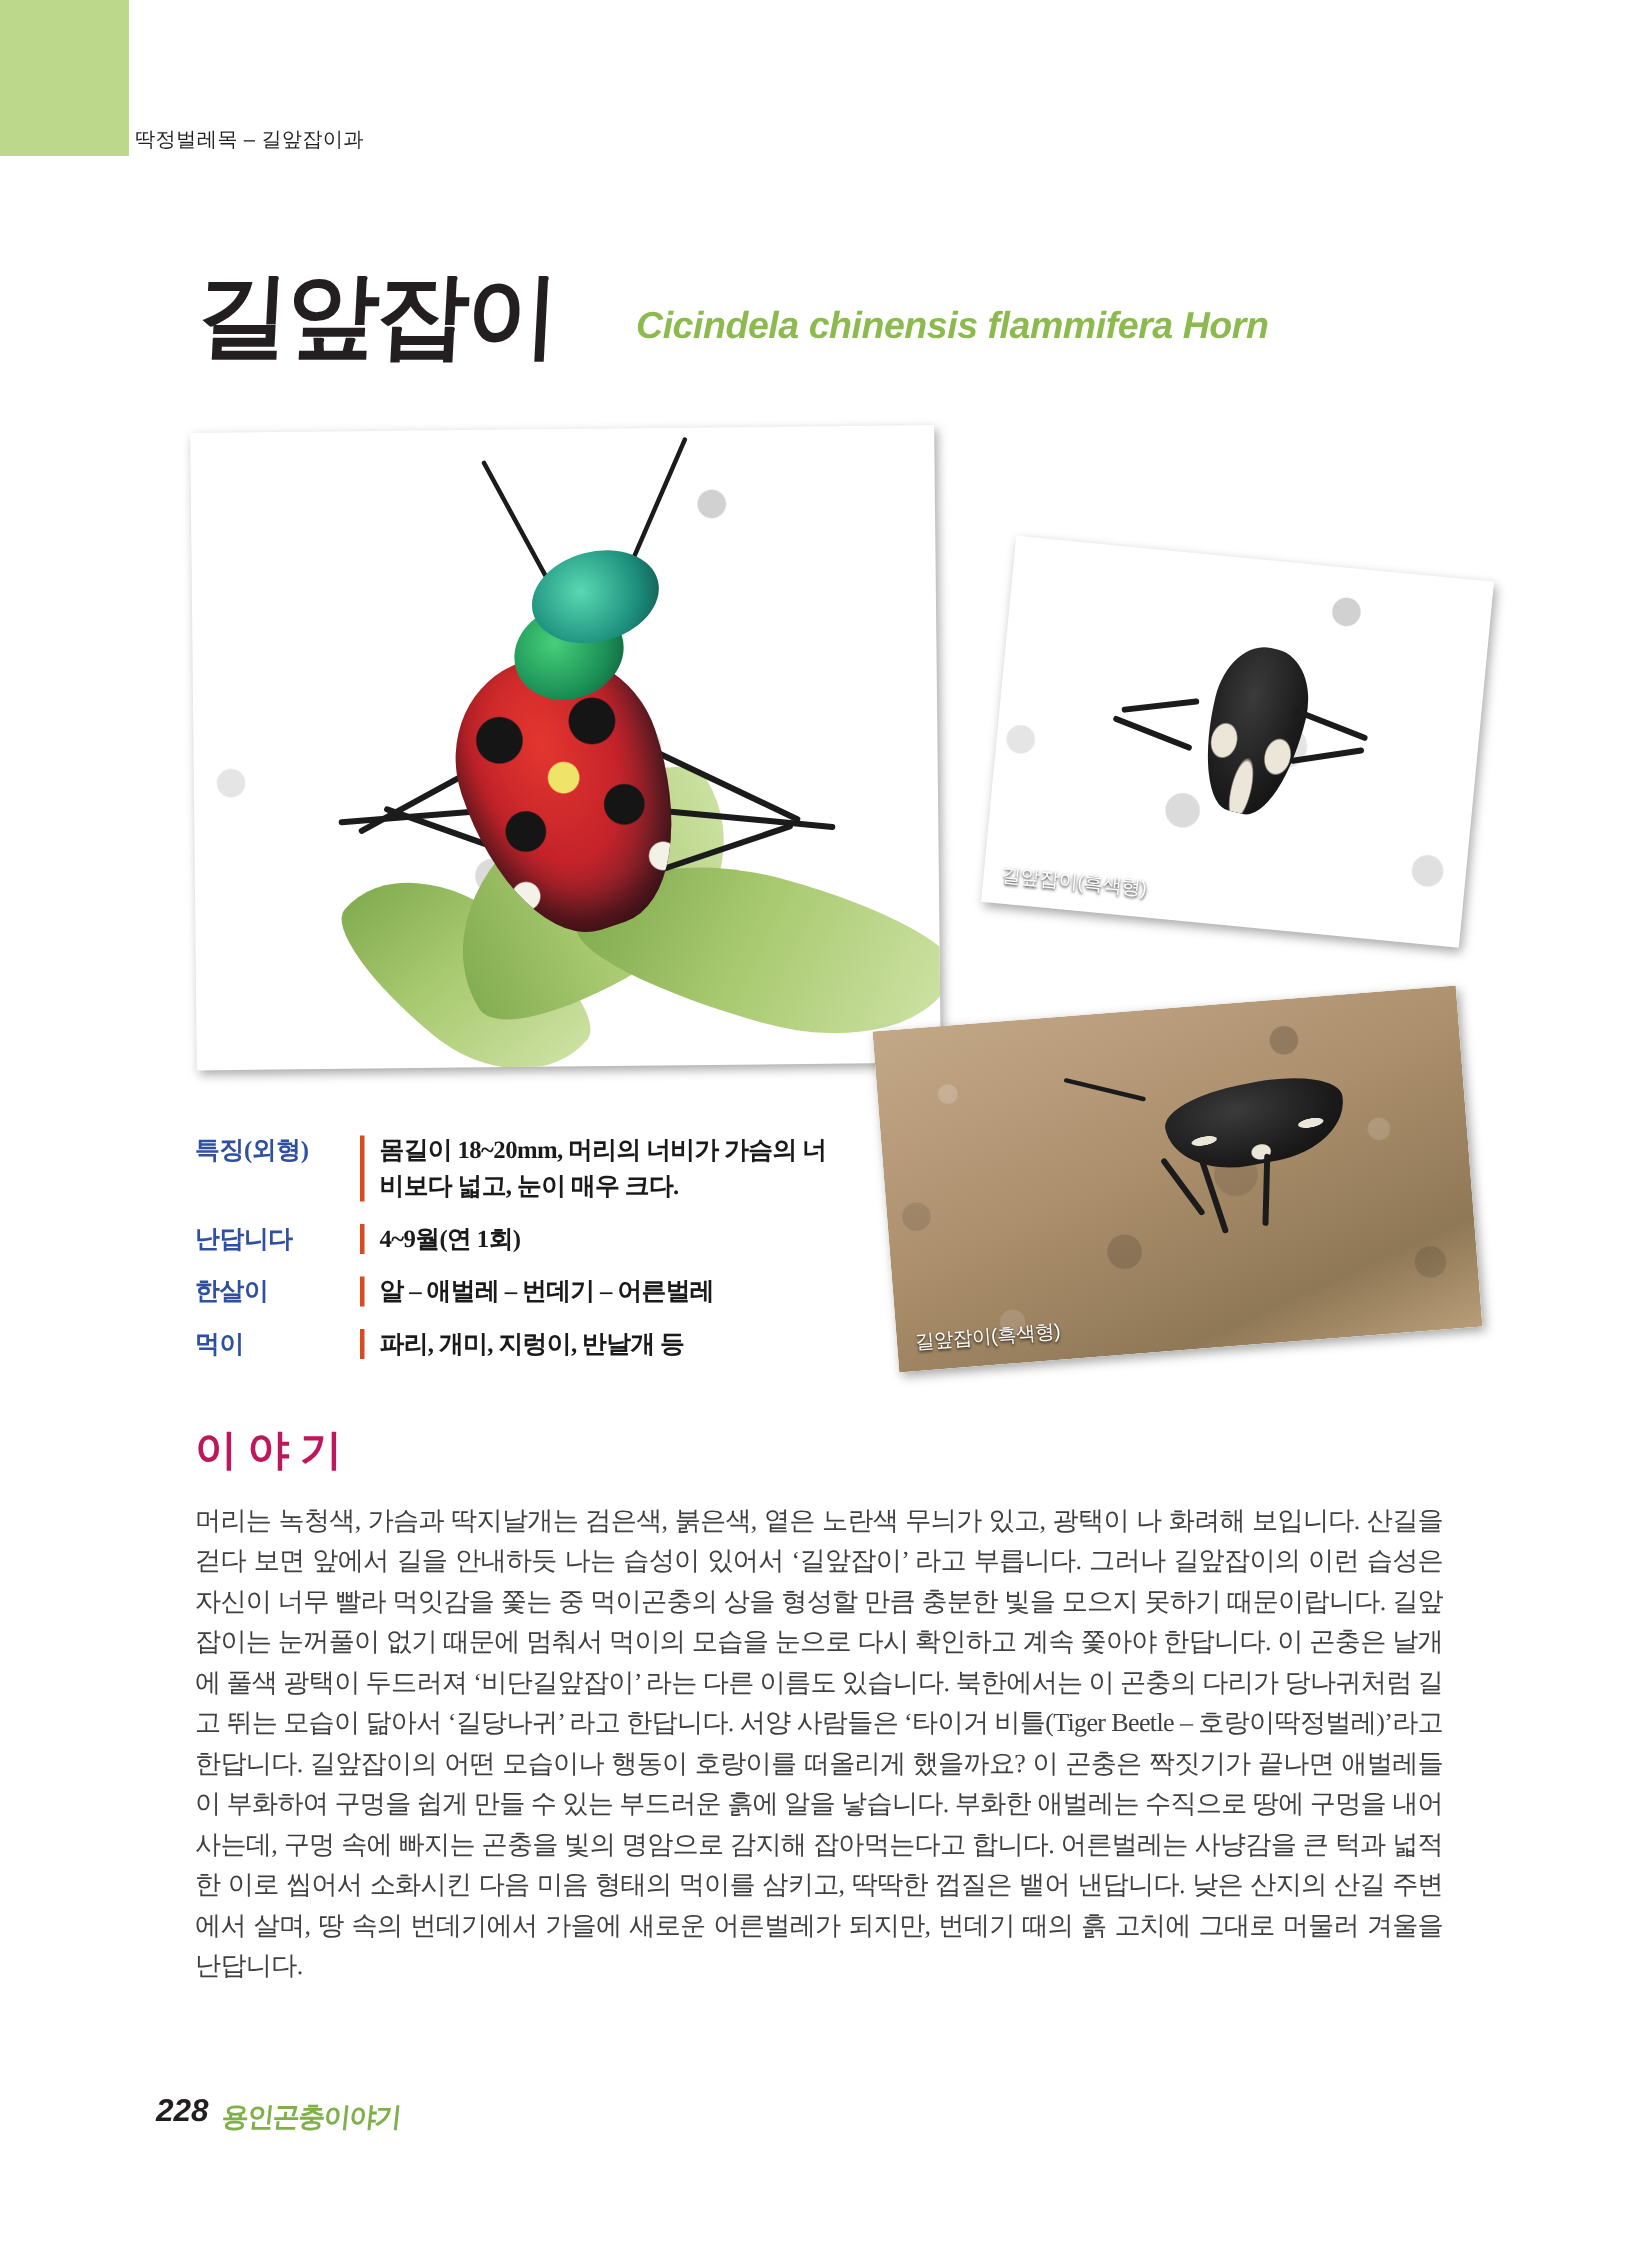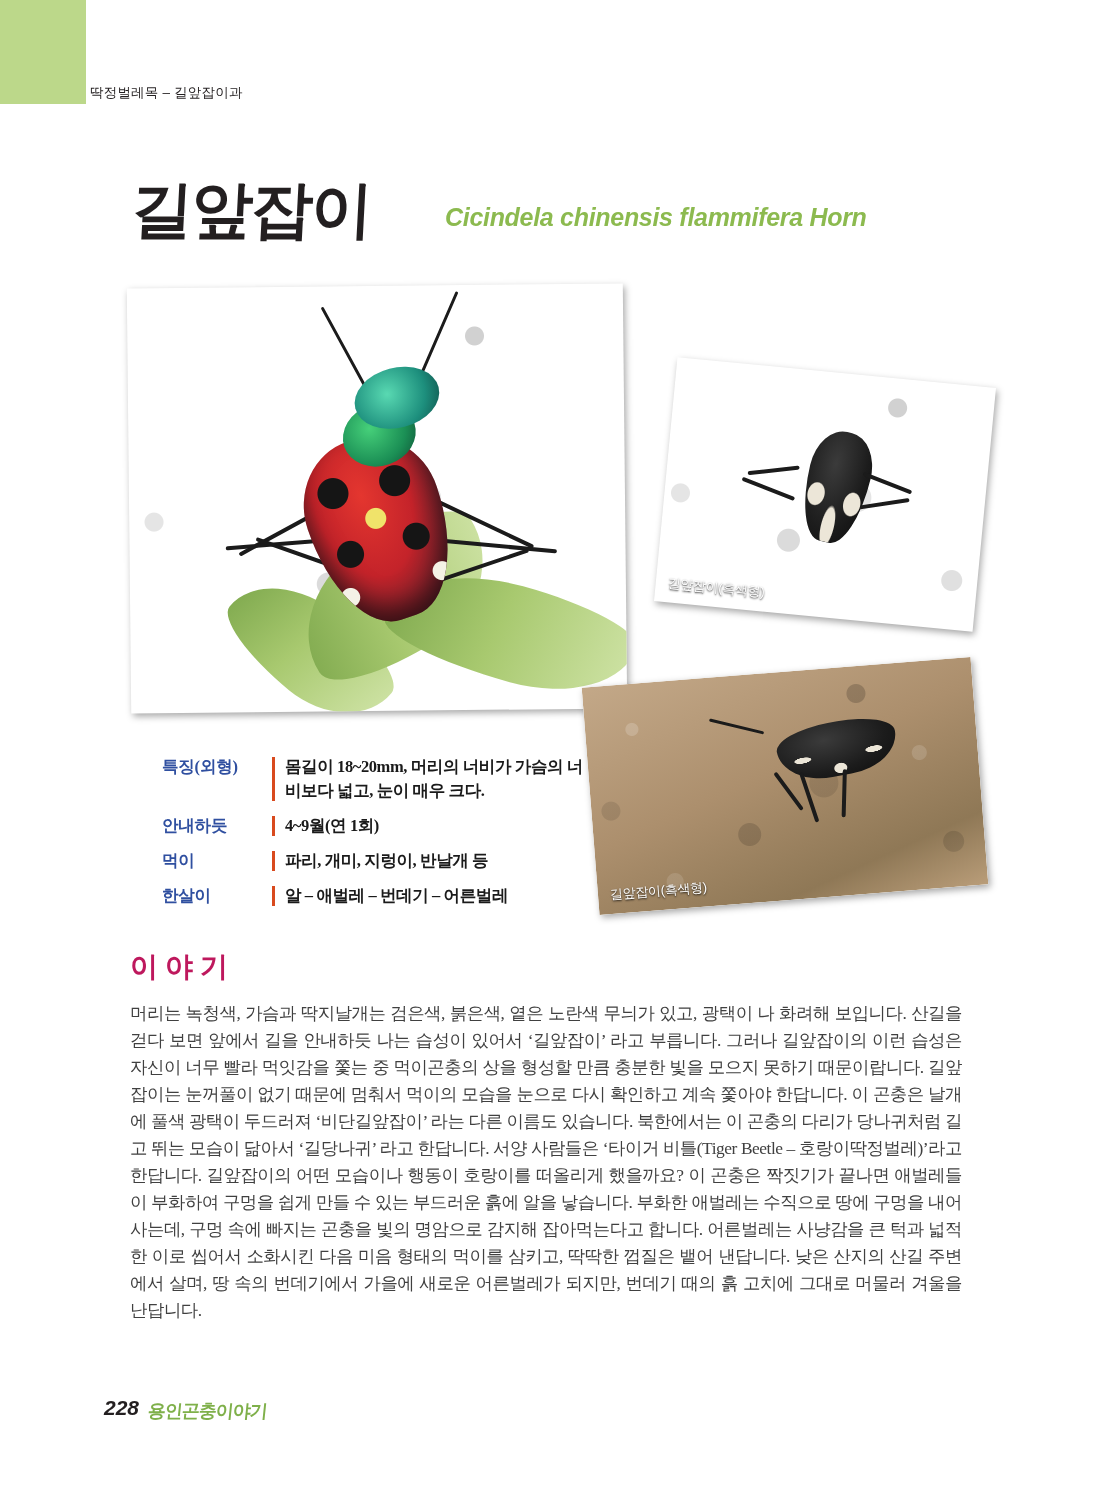--- a/index.html
+++ b/index.html
@@ -50,21 +50,20 @@
   .title-sci {
     position: absolute;
     left: 424px;
     top: 203px;
     font-family: "Liberation Sans", sans-serif;
     font-size: 25px;
     font-style: italic;
     font-weight: bold;
     color: #8cba4f;
     letter-spacing: -0.3px;
-    margin-left: 21px;
   }
 
   
   .photo {
     position: absolute;
     background: #ffffff;
     box-shadow: 2px 3px 7px rgba(0,0,0,0.35);
     overflow: hidden;
   }
   .photo .inner {
@@ -212,21 +211,20 @@
       radial-gradient(ellipse at 80% 62%, #ece6d8 0 8px, transparent 9px),
       radial-gradient(ellipse at 50% 86%, #ece6d8 0 6px, transparent 7px);
   }
 
   
   .specs {
     position: absolute;
     left: 130px;
     top: 755px;
     width: 430px;
-    margin-left: 32px;
   }
   .spec-row {
     display: flex;
     align-items: flex-start;
     margin-bottom: 11px;
     font-size: 16.5px;
     line-height: 1.45;
   }
   .spec-label {
     width: 106px;
@@ -358,33 +356,33 @@
   </div>
 </div>
 
 <div class="specs">
   <div class="spec-row">
     <div class="spec-label">특징(외형)</div>
     <div class="spec-bar"></div>
     <div class="spec-value">몸길이 18~20mm, 머리의 너비가 가슴의 너비보다 넓고, 눈이 매우 크다.</div>
   </div>
   <div class="spec-row">
-    <div class="spec-label">안내하듯</div>
+    <div class="spec-label">난답니다</div>
     <div class="spec-bar"></div>
     <div class="spec-value">4~9월(연 1회)</div>
+  </div>
+  <div class="spec-row">
+    <div class="spec-label">한살이</div>
+    <div class="spec-bar"></div>
+    <div class="spec-value">알 – 애벌레 – 번데기 – 어른벌레</div>
   </div>
   <div class="spec-row">
     <div class="spec-label">먹이</div>
     <div class="spec-bar"></div>
     <div class="spec-value">파리, 개미, 지렁이, 반날개 등</div>
   </div>
-  <div class="spec-row">
-    <div class="spec-label">한살이</div>
-    <div class="spec-bar"></div>
-    <div class="spec-value">알 – 애벌레 – 번데기 – 어른벌레</div>
-  </div>
 </div>
 
 <div class="story-head">이야기</div>
 <div class="story-body">머리는 녹청색, 가슴과 딱지날개는 검은색, 붉은색, 옅은 노란색 무늬가 있고, 광택이 나 화려해 보입니다. 산길을 걷다 보면 앞에서 길을 안내하듯 나는 습성이 있어서 ‘길앞잡이’ 라고 부릅니다. 그러나 길앞잡이의 이런 습성은 자신이 너무 빨라 먹잇감을 쫓는 중 먹이곤충의 상을 형성할 만큼 충분한 빛을 모으지 못하기 때문이랍니다. 길앞잡이는 눈꺼풀이 없기 때문에 멈춰서 먹이의 모습을 눈으로 다시 확인하고 계속 쫓아야 한답니다. 이 곤충은 날개에 풀색 광택이 두드러져 ‘비단길앞잡이’ 라는 다른 이름도 있습니다. 북한에서는 이 곤충의 다리가 당나귀처럼 길고 뛰는 모습이 닮아서 ‘길당나귀’ 라고 한답니다. 서양 사람들은 ‘타이거 비틀(Tiger Beetle – 호랑이딱정벌레)’라고 한답니다. 길앞잡이의 어떤 모습이나 행동이 호랑이를 떠올리게 했을까요? 이 곤충은 짝짓기가 끝나면 애벌레들이 부화하여 구멍을 쉽게 만들 수 있는 부드러운 흙에 알을 낳습니다. 부화한 애벌레는 수직으로 땅에 구멍을 내어 사는데, 구멍 속에 빠지는 곤충을 빛의 명암으로 감지해 잡아먹는다고 합니다. 어른벌레는 사냥감을 큰 턱과 넓적한 이로 씹어서 소화시킨 다음 미음 형태의 먹이를 삼키고, 딱딱한 껍질은 뱉어 낸답니다. 낮은 산지의 산길 주변에서 살며, 땅 속의 번데기에서 가을에 새로운 어른벌레가 되지만, 번데기 때의 흙 고치에 그대로 머물러 겨울을 난답니다.</div>
 
 <div class="page-num">228</div>
 <div class="footer-brand">용인곤충이야기</div>
 
 </body></html>

